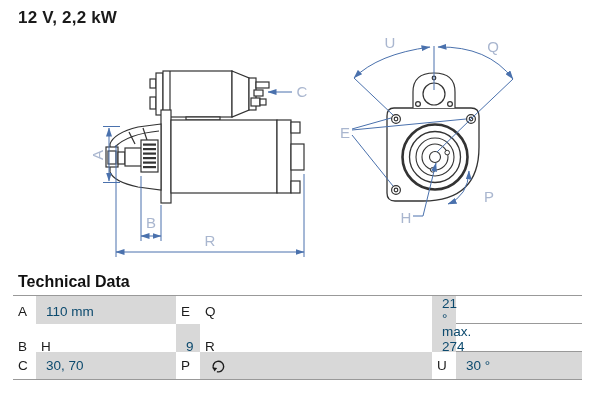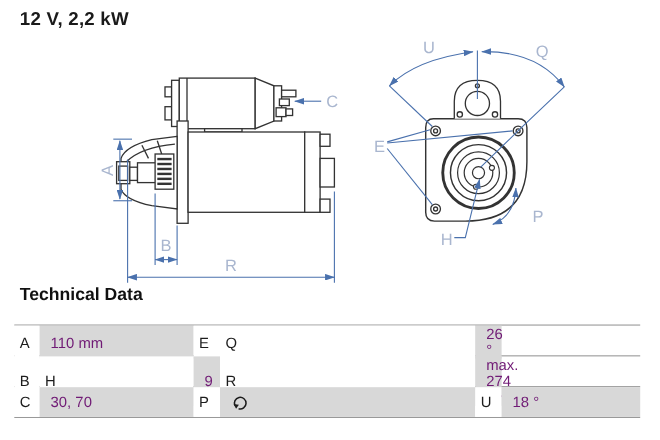--- a/index.html
+++ b/index.html
@@ -1,27 +1,27 @@
 <!DOCTYPE html>
 <html><head>
 <meta charset="utf-8">
 <style>
   html,body{margin:0;padding:0;background:#fff;}
   #stage{position:relative;width:600px;height:400px;background:#ffffff;overflow:hidden;
          font-family:"Liberation Sans",sans-serif;color:#1c1c1c;}
   .title{position:absolute;left:18px;top:8px;font-size:17px;font-weight:bold;color:#1a1a1a;letter-spacing:.2px;}
   .drawing{position:absolute;left:0;top:0;}
   svg text{font-family:"Liberation Sans",sans-serif;font-size:15px;fill:#a9b6cf;}
-  .tech-heading{position:absolute;left:18px;top:260px;font-size:16px;font-weight:bold;color:#111;}
+  .tech-heading{position:absolute;left:18px;top:273px;font-size:16px;font-weight:bold;color:#111;}
   .tech-table{position:absolute;left:13px;top:295px;width:569px;}
   .trow{display:grid;grid-template-columns:23px 140px 24px 232px 24px 126px;
         height:27px;align-items:center;border-top:1px solid #999;}
   .trow:last-of-type{border-bottom:1px solid #999;}
   .tkey{background:#fff;padding-left:5px;font-size:13.5px;color:#1c1c1c;height:100%;display:flex;align-items:center;}
-  .tval{background:#d8d8d8;padding-left:10px;font-size:13.5px;color:#701a75;height:100%;display:flex;align-items:center;}
+  .tval{background:#d8d8d8;padding-left:10px;font-size:13.5px;color:#0c4a6e;height:100%;display:flex;align-items:center;}
   .ccw{display:block;}
 </style>
 </head>
 <body>
 
 <div id="stage">
 
   <div class="title">12 V, 2,2 kW</div>
 
   <svg class="drawing" width="600" height="270" viewBox="0 0 600 270">
@@ -156,37 +156,37 @@
   </svg>
 
   <div class="tech-heading">Technical Data</div>
 
   <div class="tech-table">
     <div class="trow">
       <div class="tkey">A</div>
       <div class="tval">110 mm</div>
       <div class="tkey">E</div>
       <div class="tkey">Q</div>
-      <div class="tval">26 °</div>
+      <div class="tval">21 °</div>
     </div>
     <div class="trow">
       <div class="tkey">B</div>
       <div class="tkey">H</div>
       <div class="tval">9</div>
       <div class="tkey">R</div>
       <div class="tval">max. 274 mm</div>
     </div>
     <div class="trow">
       <div class="tkey">C</div>
       <div class="tval">30, 70</div>
       <div class="tkey">P</div>
       <div class="tval">
         <svg class="ccw" width="16" height="16" viewBox="0 0 16 16">
           <path d="M3.6,10.8 A5.3,5.3 0 1 1 6.9,13.6" fill="none" stroke="#1c1c1c" stroke-width="1.4"></path>
           <path d="M4.6,13.6 L2.3,9.2 L7.2,9.9 Z" fill="#1c1c1c"></path>
         </svg>
       </div>
       <div class="tkey">U</div>
-      <div class="tval">18 °</div>
+      <div class="tval">30 °</div>
     </div>
   </div>
 
 </div>
 
 </body></html>

